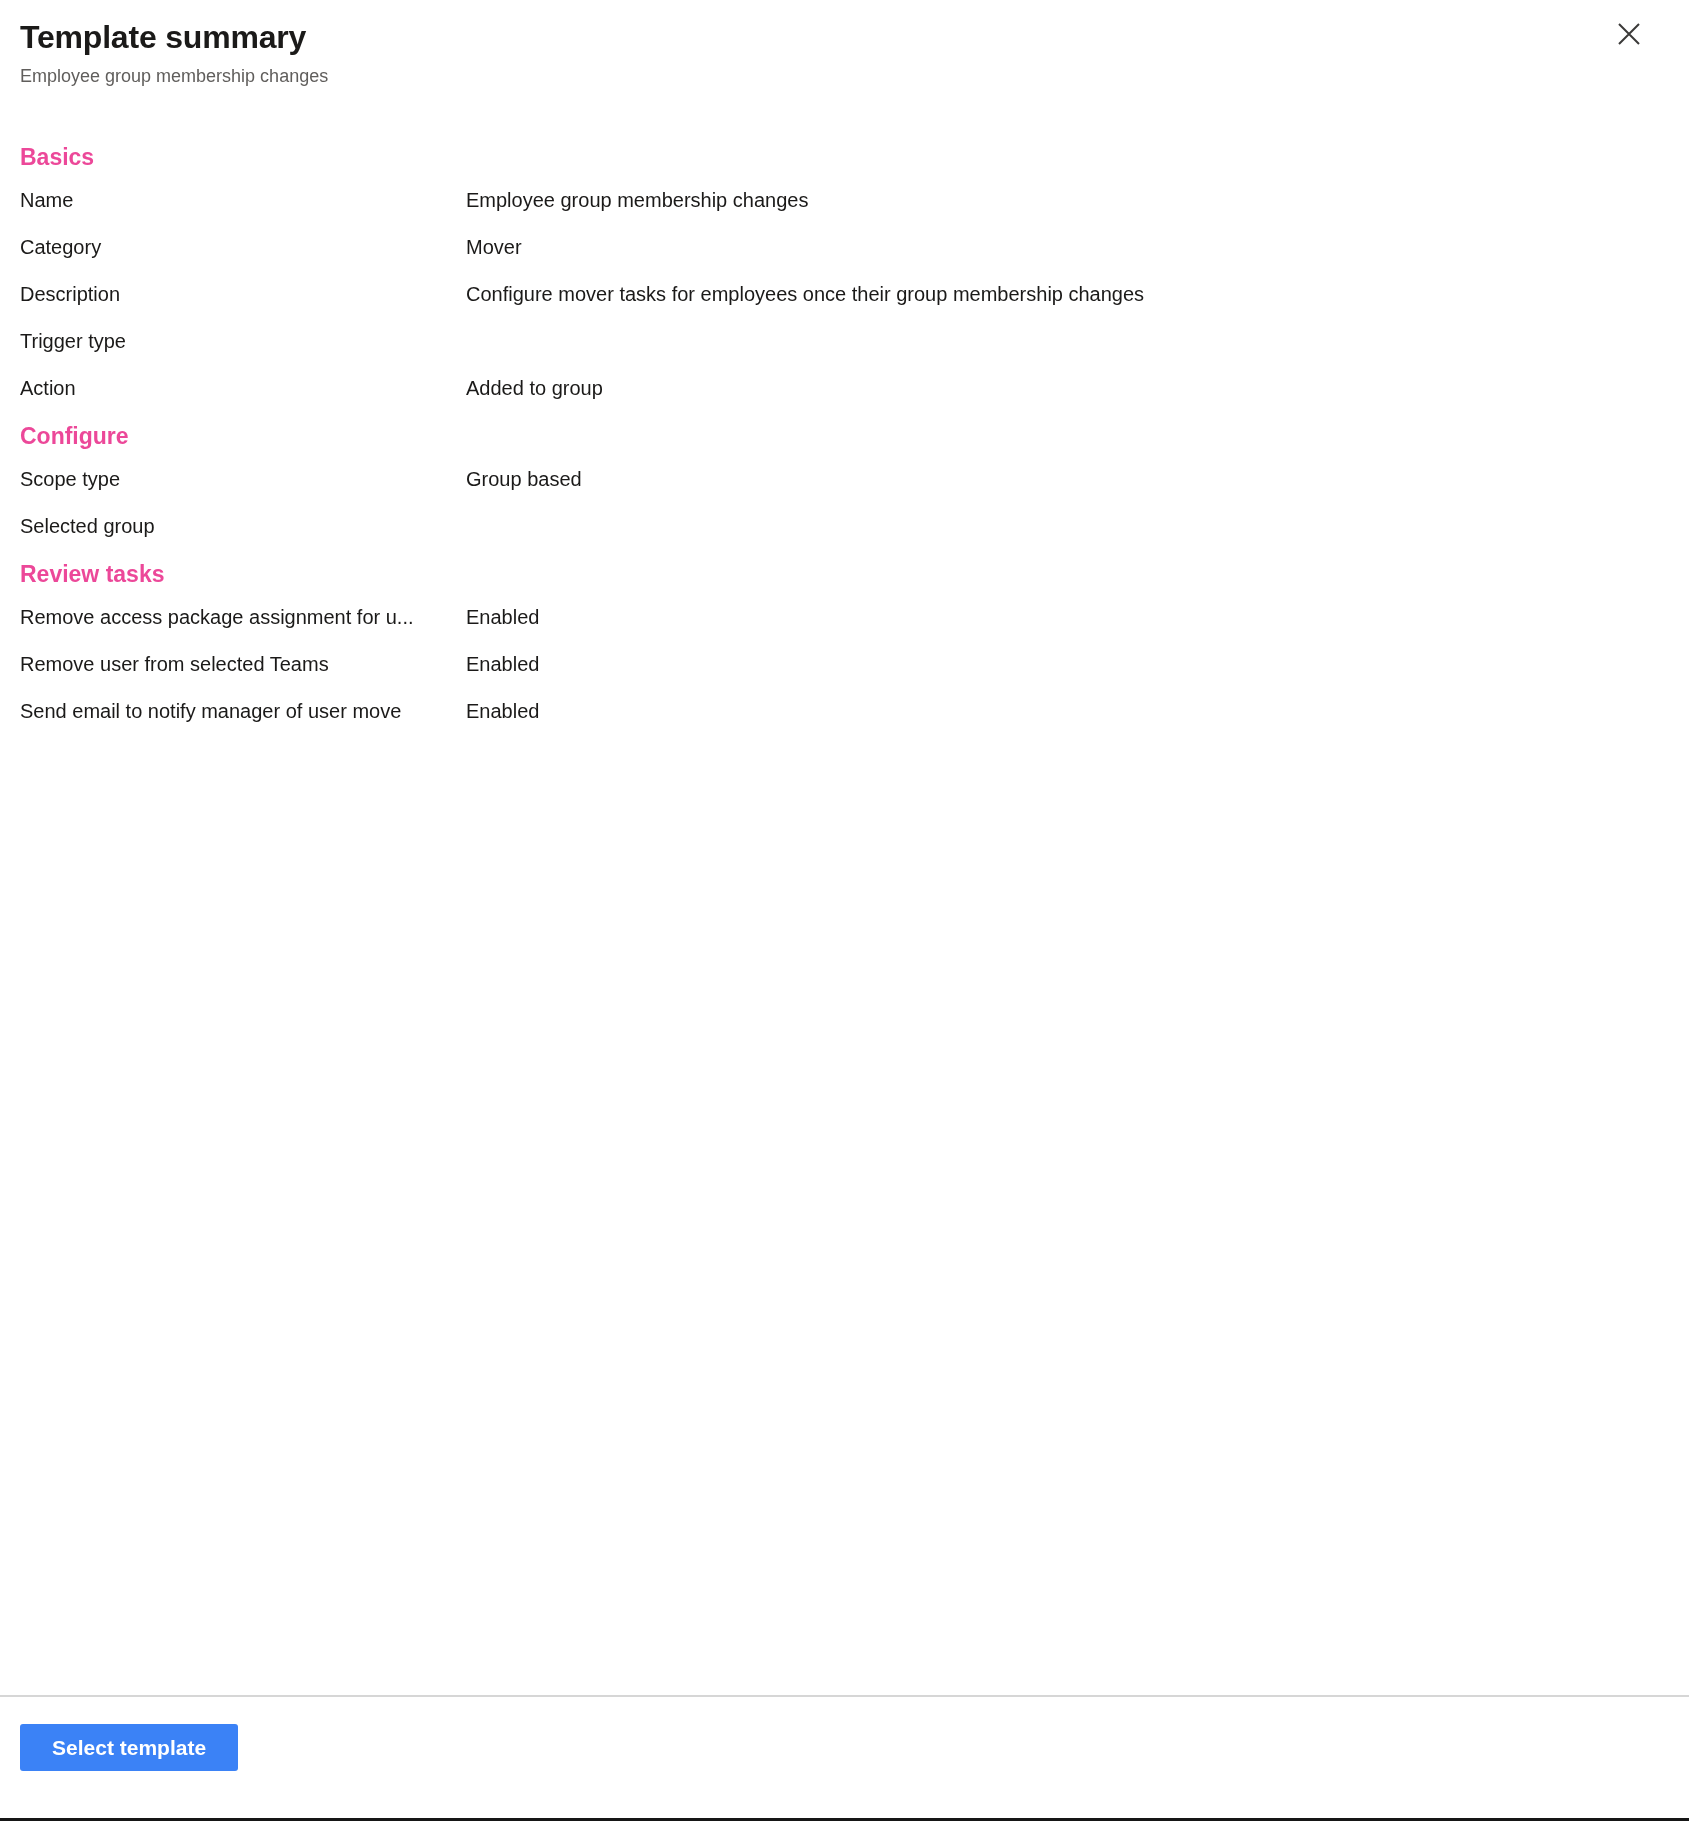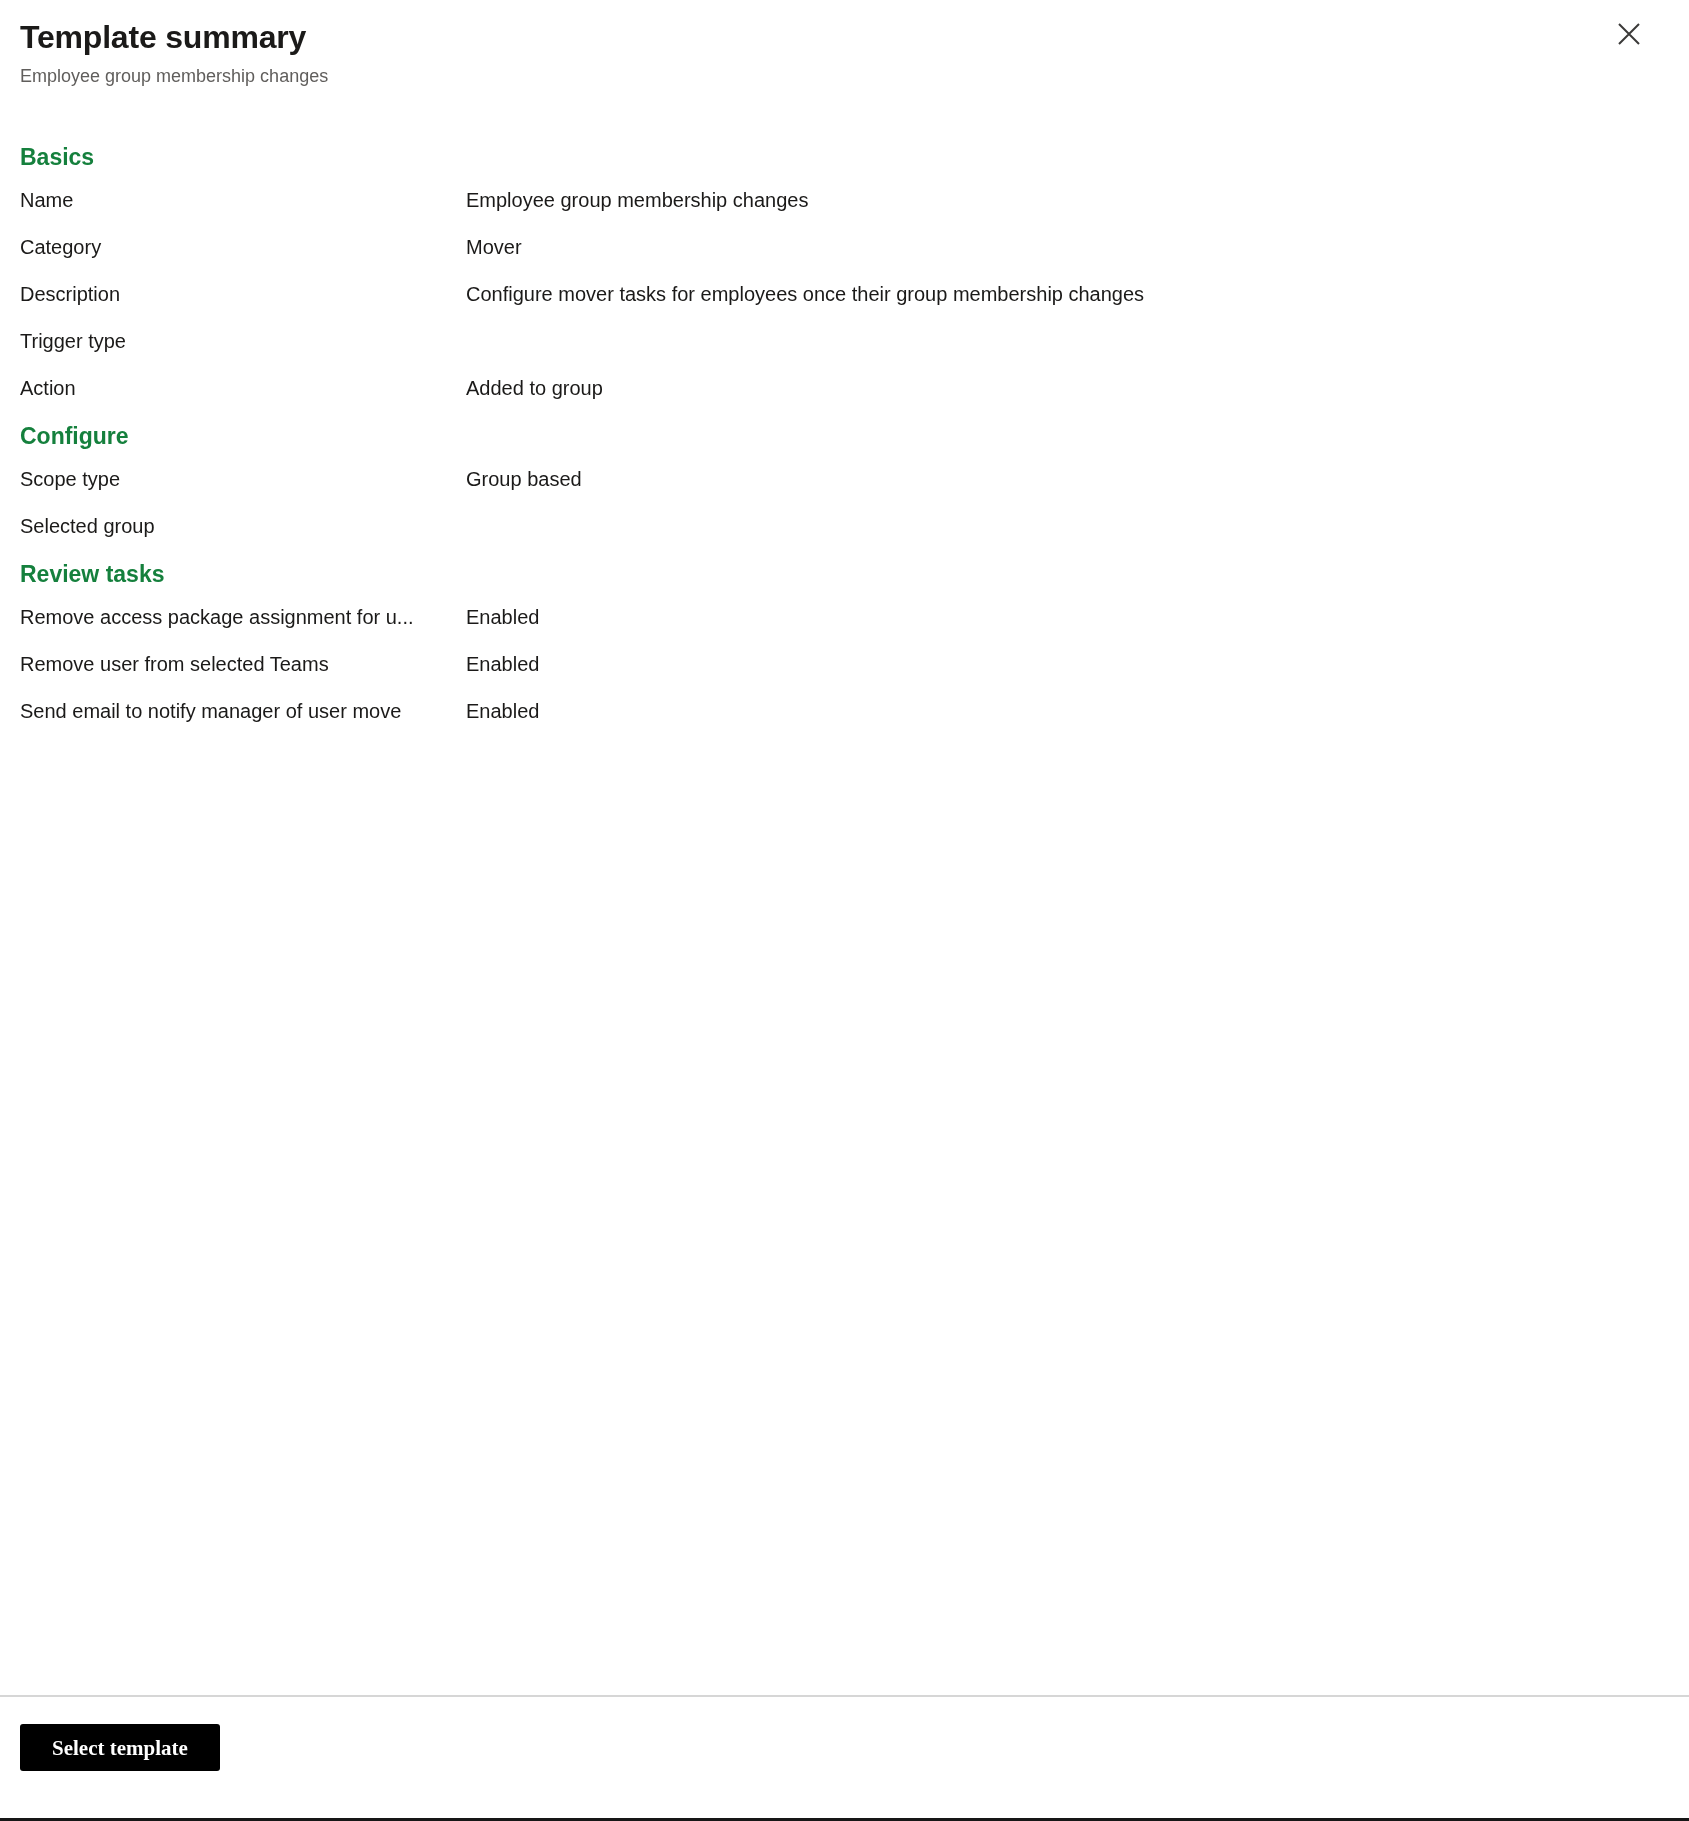--- a/index.html
+++ b/index.html
@@ -72,21 +72,21 @@
 
   .section {
   }
   .section:first-child {
     margin-top: 53px;
   }
   .section-heading {
     font-size: 23px;
     font-weight: 700;
     line-height: 30px;
-    color: #15803d;
+    color: #ec4899;
     margin: 0 0 14px 0;
   }
 
   .rows {
     display: block;
   }
   .row {
     display: flex;
     align-items: flex-start;
     height: 47px;
@@ -115,25 +115,25 @@
 
   
   .footer {
     flex: 0 0 auto;
     border-top: 2px solid #d6d6d6;
     padding: 27px 20px 0 20px;
     height: 123px;
     box-sizing: border-box;
   }
   .primary-btn {
-    background: #000000;
+    background: #3b82f6;
     color: #ffffff;
     border: none;
     border-radius: 3px;
-    font-family: Liberation Serif, serif;
+    font-family: Liberation Sans, sans-serif;
     font-size: 21px;
     font-weight: 700;
     line-height: 26px;
     padding: 0 32px;
     height: 47px;
     cursor: pointer;
     display: inline-flex;
     align-items: center;
     justify-content: center;
   }

